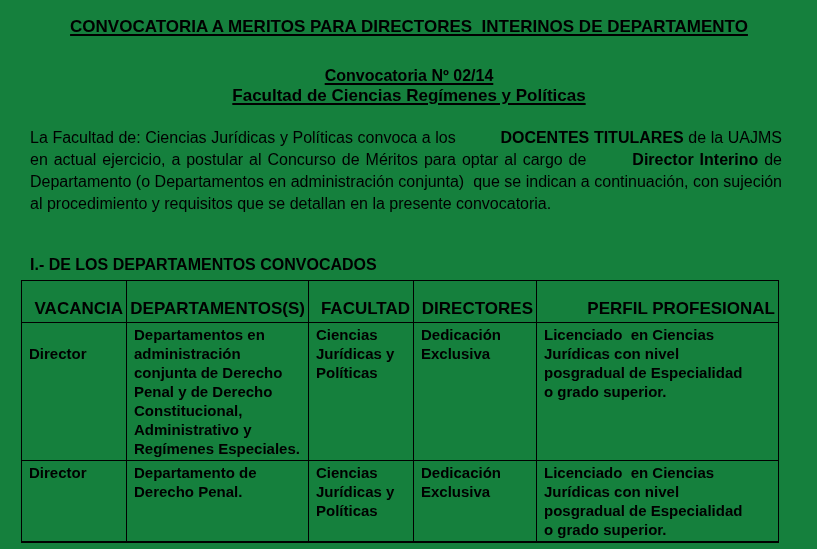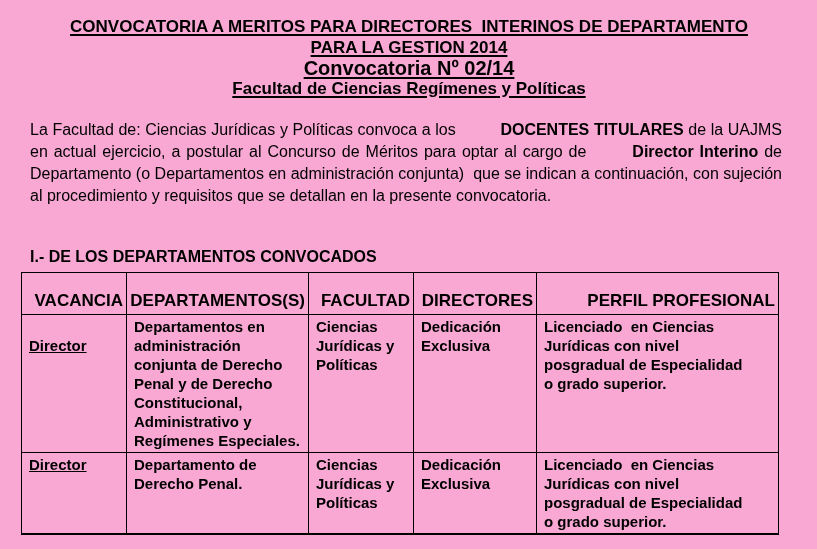--- a/index.html
+++ b/index.html
@@ -2,34 +2,34 @@
 <html><head>
 <meta charset="utf-8">
 <style>
   html, body { margin: 0; padding: 0; background: #ffffff; }
   .page {
     position: relative;
     width: 817px;
     height: 549px;
     box-sizing: border-box;
     padding: 17px 29px 0 30px;
-    background: #f9a8d4;
+    background: #15803d;
     color: #000000;
     font-family: "Liberation Sans", sans-serif;
     overflow: hidden;
   }
   
   .title-block { text-align: center; }
   .t-line {
     font-weight: bold;
     font-size: 17px;
     line-height: 20.5px;
     white-space: pre-wrap;
   }
-  .t-line.mid { font-size: 20px; }
+  .t-line.mid { font-size: 16px; margin-top: 28px; }
   .t-line span {
     text-decoration: underline;
     text-decoration-thickness: 1.5px;
     text-underline-offset: 2px;
   }
   
   .intro {
     margin: 20px 0 0 0;
     width: 752px;
     font-size: 16px;
@@ -71,35 +71,34 @@
     font-weight: bold;
     white-space: nowrap;
     overflow: hidden;
   }
   table.conv td {
     vertical-align: top;
     padding: 2px 7px 2px 7px;
     text-align: left;
     margin-left: 32px;
   }
-  td.c-vac { padding-left: 7px; text-decoration: underline; }
+  td.c-vac { padding-left: 7px; }
   td.c-vac.offset-line { padding-top: 21px; }
   td.c-dep { text-align: justify; padding-left: 10px; padding-right: 10px; }
   td.c-fac { text-align: justify; padding-left: 5px; padding-right: 5px; }
   td.c-ded { padding-left: 6px; padding-right: 6px; }
   td.c-per { white-space: pre-wrap; }
 </style>
 </head>
 <body>
 
 <div class="page">
 
   <div class="title-block">
     <div class="t-line"><span>CONVOCATORIA A MERITOS PARA DIRECTORES &nbsp;INTERINOS DE DEPARTAMENTO</span></div>
-    <div class="t-line"><span>PARA LA GESTION 2014</span></div>
     <div class="t-line mid"><span>Convocatoria Nº 02/14</span></div>
     <div class="t-line"><span>Facultad de Ciencias Regímenes y Políticas</span></div>
   </div>
 
   <p class="intro"><span>La Facultad de: Ciencias Jurídicas y Políticas convoca a los </span><b>DOCENTES TITULARES</b><span> de la UAJMS en actual ejercicio, a postular al Concurso de Méritos para optar al cargo de </span><b>Director Interino</b><span> de Departamento (o Departamentos en administración conjunta) &nbsp;que se indican a continuación, con sujeción al procedimiento y requisitos que se detallan en la presente convocatoria.</span></p>
 
   <h2 class="section">I.- DE LOS DEPARTAMENTOS CONVOCADOS</h2>
 
   <table class="conv">
     <colgroup>

